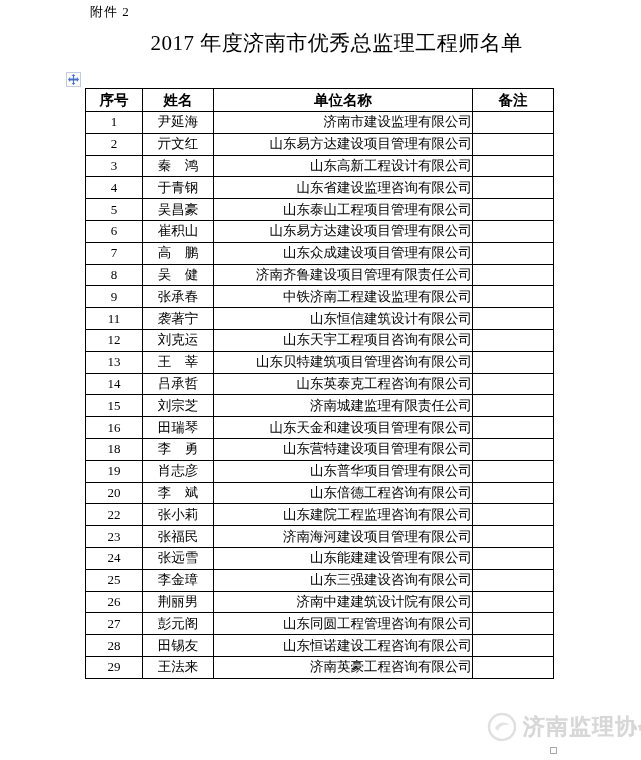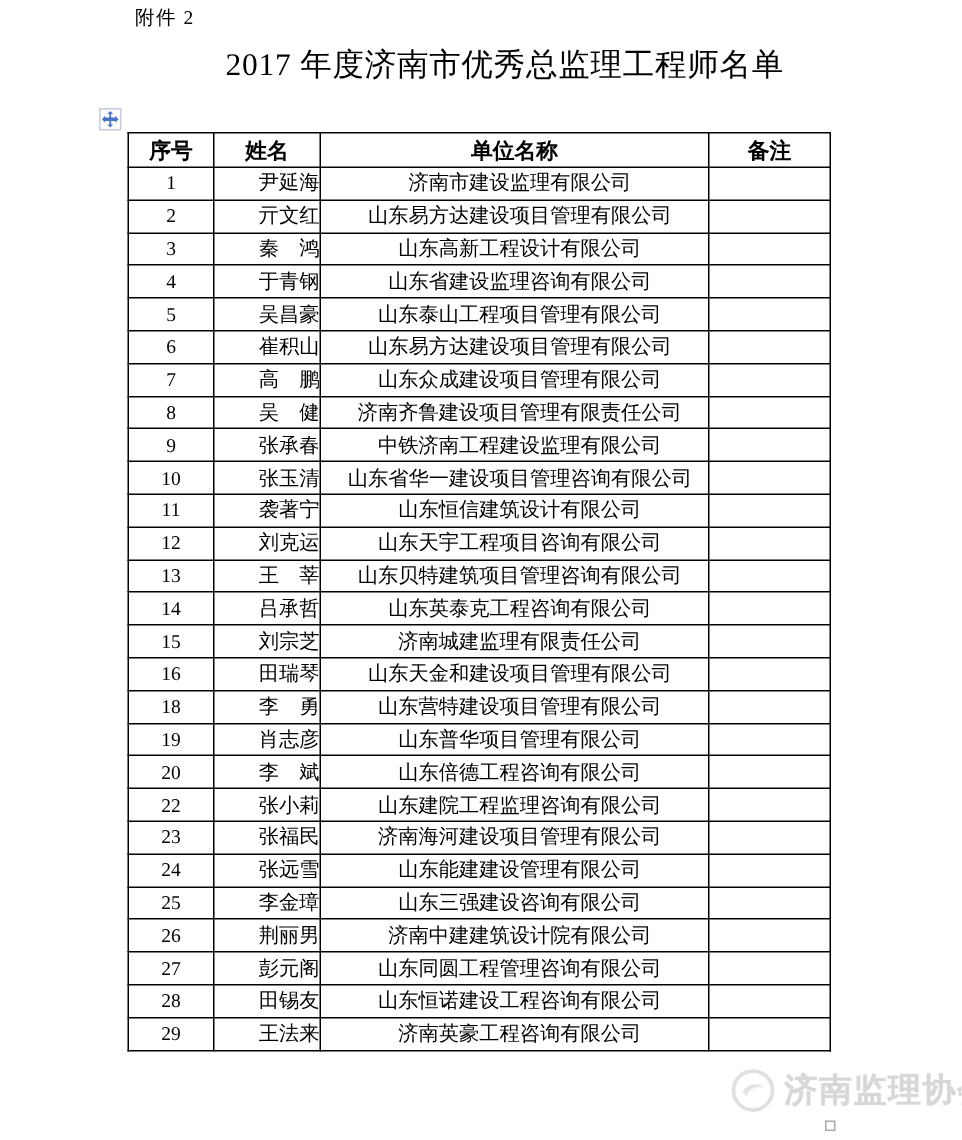--- a/index.html
+++ b/index.html
@@ -33,22 +33,22 @@
     border:1px solid #000;
     overflow:hidden; white-space:nowrap;
     vertical-align:middle;
   }
   .roster-table th {
     height:23px; font-size:14.5px; font-weight:bold; text-align:center;font-family:Liberation Serif, serif;
   }
   .roster-table tbody tr { height:21.8px; }
   .roster-table td { font-size:13.5px; }
   td.col-no   { text-align:center; font-size:13px; }
-  td.col-name { text-align:right; }
-  td.col-company { text-align:center; padding-left:7px;margin-left:44px; }
+  td.col-name { text-align:center; }
+  td.col-company { text-align:right; padding-left:7px;margin-left:44px; }
   td.col-remark  { text-align:center; }
   .resize-handle {
     position:absolute; left:550px; top:747px;
     width:7px; height:7px;
     border:1px solid #a9a9a9; background:#fff;
   }
   .watermark {
     position:absolute; left:487px; top:712px;
     display:flex; align-items:center; gap:6px;
     pointer-events:none;
@@ -138,26 +138,20 @@
         <td class="col-company">济南齐鲁建设项目管理有限责任公司</td>
         <td class="col-remark"></td>
       </tr>
       <tr>
         <td class="col-no">9</td>
         <td class="col-name">张承春</td>
         <td class="col-company">中铁济南工程建设监理有限公司</td>
         <td class="col-remark"></td>
       </tr>
       <tr>
-        <td class="col-no">10</td>
-        <td class="col-name">张玉清</td>
-        <td class="col-company">山东省华一建设项目管理咨询有限公司</td>
-        <td class="col-remark"></td>
-      </tr>
-      <tr>
         <td class="col-no">11</td>
         <td class="col-name">袭著宁</td>
         <td class="col-company">山东恒信建筑设计有限公司</td>
         <td class="col-remark"></td>
       </tr>
       <tr>
         <td class="col-no">12</td>
         <td class="col-name">刘克运</td>
         <td class="col-company">山东天宇工程项目咨询有限公司</td>
         <td class="col-remark"></td>

